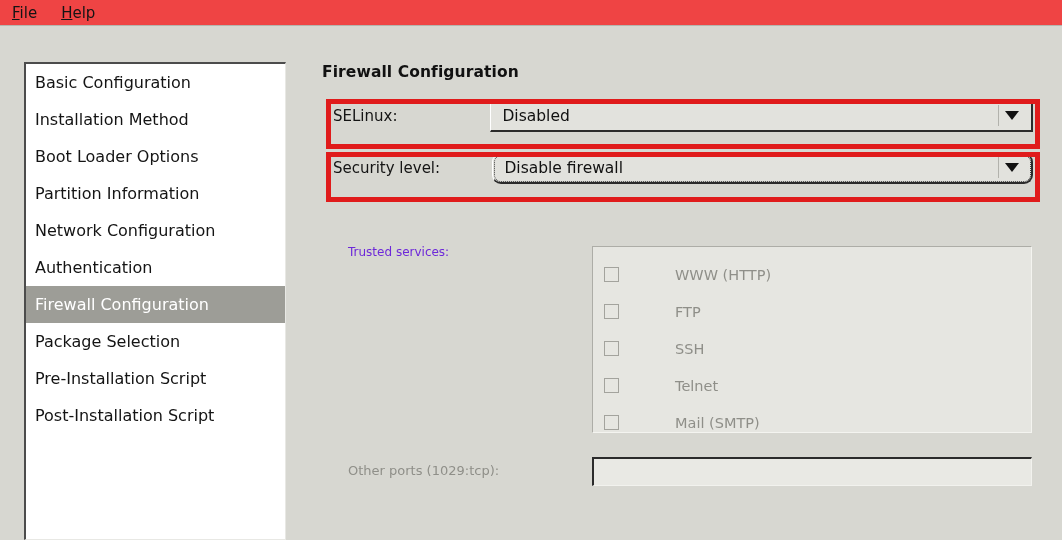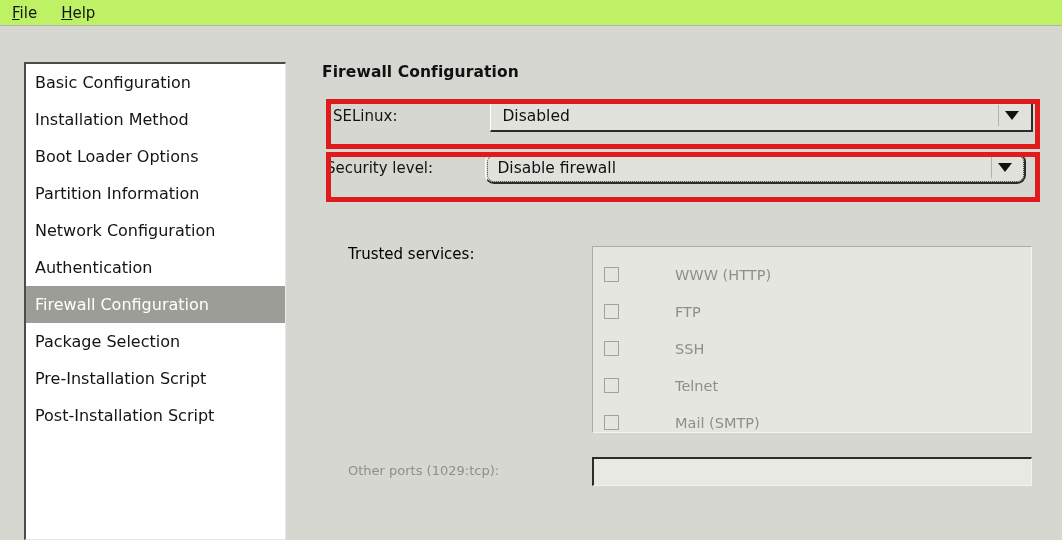--- a/index.html
+++ b/index.html
@@ -16,21 +16,21 @@
     color: #1a1a1a;
     position: relative;
   }
 
   
   .menubar {
     position: absolute;
     left: 0; top: 0;
     width: 1062px;
     height: 26px;
-    background: #bef264;
+    background: #ef4444;
     border-bottom: 1px solid #b5b5ae;
     display: flex;
     align-items: center;
     padding-left: 8px;
     box-sizing: border-box;
   }
   .menu-item {
     font-size: 15px;
     color: #141414;
     padding: 2px 10px 1px 4px;
@@ -188,22 +188,22 @@
   .check-label {
     font-size: 14.5px;
     color: #8f8f89;
     white-space: nowrap;
   }
 
   .svc-label {
     position: absolute;
     left: 348px;
     top: 218px;
-    font-size: 15px;
-    color: #000000;
+    font-size: 12px;
+    color: #6d28d9;
   }
 
   .ports-label {
     position: absolute;
     left: 348px;
     top: 436px;
     font-size: 13px;
     color: #8f8f89;
   }
   .ports-input {
@@ -249,21 +249,21 @@
 
   <div class="form-row" style="position:absolute; left:333px; top:78px; width:700px; height:22px;">
     <div class="row-label" style="width:159px;">SELinux:</div>
     <div class="combo" style="width:548px;">
       <span class="combo-text">Disabled</span>
       <span class="combo-sep"></span>
       <span class="combo-arrow"></span>
     </div>
   </div>
 
-  <div class="form-row" style="position:absolute; left:326px; top:131px; width:700px; height:20px;">
+  <div class="form-row" style="position:absolute; left:333px; top:131px; width:700px; height:20px;">
     <div class="row-label" style="width:161px;">Security level:</div>
     <div class="combo focused" style="width:546px;">
       <span class="combo-text">Disable firewall</span>
       <span class="combo-sep"></span>
       <span class="combo-arrow"></span>
     </div>
   </div>
 
   <div class="redbox" style="left:326px; top:72px; width:714px; height:50px;"></div>
   <div class="redbox" style="left:326px; top:125px; width:714px; height:50px;"></div>

